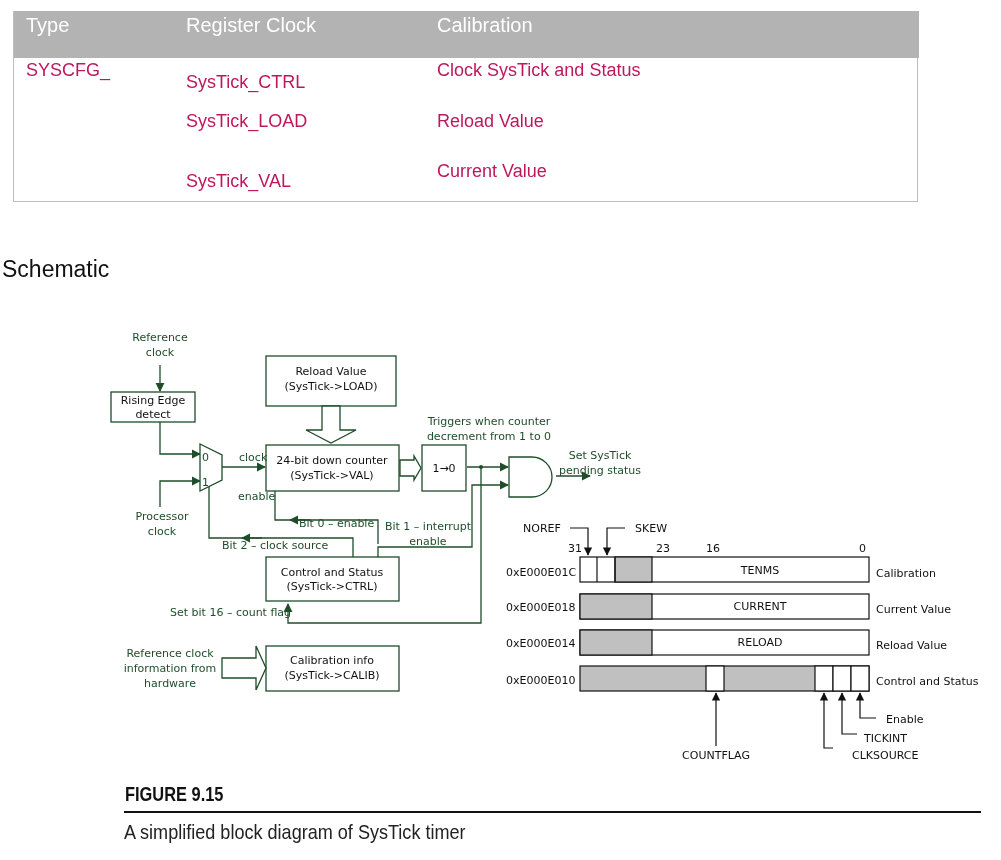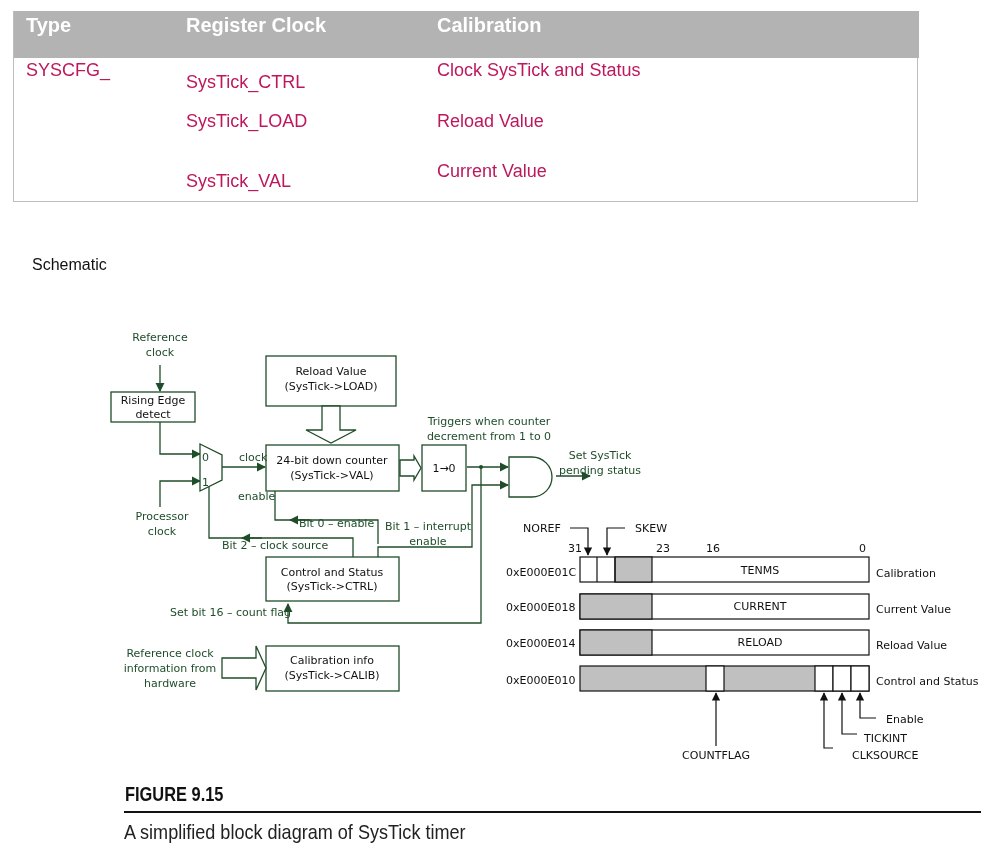--- a/index.html
+++ b/index.html
@@ -1,21 +1,21 @@
 <!DOCTYPE html>
 <html><head>
 <meta charset="utf-8">
 <style>
   html, body { margin:0; padding:0; background:#ffffff; }
   body { width:1001px; height:860px; position:relative; overflow:hidden; font-family:"Liberation Sans", sans-serif; color:#111; }
   .reg-table { position:absolute; left:13px; top:11px; width:905px; height:191px; border:1px solid #bdbdbd; border-top:none; box-sizing:border-box; }
   .reg-head { position:absolute; left:0; top:0; width:905px; height:47px; background:#b3b3b3; }
-  .th { position:absolute; top:3px; color:#ffffff; font-weight:bold; font-size:20px; }
+  .th { position:absolute; top:3px; color:#ffffff; font-weight:normal; font-size:20px; }
   .td { position:absolute; font-size:18px; color:#be185d; }
-  .section-title { position:absolute; left:32px; top:256px; font-size:16px; color:#111; }
+  .section-title { position:absolute; left:2px; top:256px; font-size:23px; color:#111; }
   svg#diagram { position:absolute; left:0; top:0; }
   svg text { font-family:"DejaVu Sans", sans-serif; fill:#1f4d2a; font-size:11px; }
   svg .blk { font-family:"DejaVu Sans", sans-serif; fill:#111; font-size:11px; }
   .fig-label { position:absolute; left:125px; top:783px; font-size:20px; font-weight:bold; transform:scaleX(0.82); transform-origin:left; color:#111; font-family:"Liberation Sans", sans-serif; }
   .fig-rule { position:absolute; left:124px; top:811px; width:857px; height:2px; background:#111; }
   .fig-caption { position:absolute; left:124px; top:820px; font-size:21px; color:#222; transform:scaleX(0.86); transform-origin:left; font-family:"Liberation Sans", sans-serif; }
 </style>
 </head>
 <body>
 

